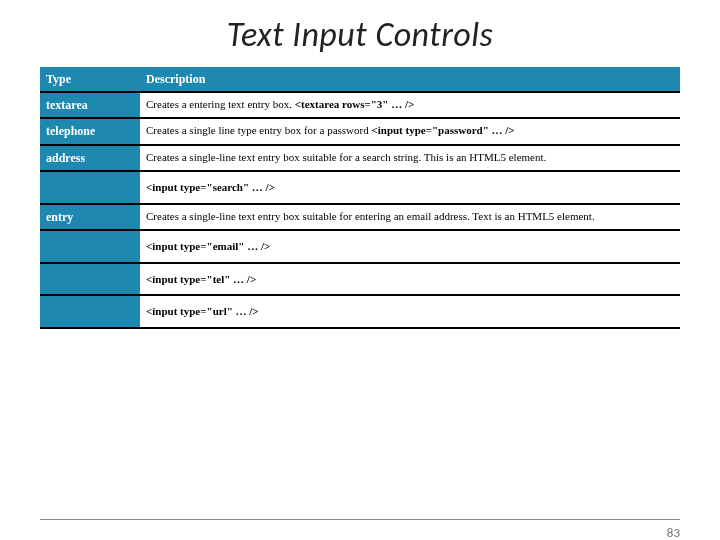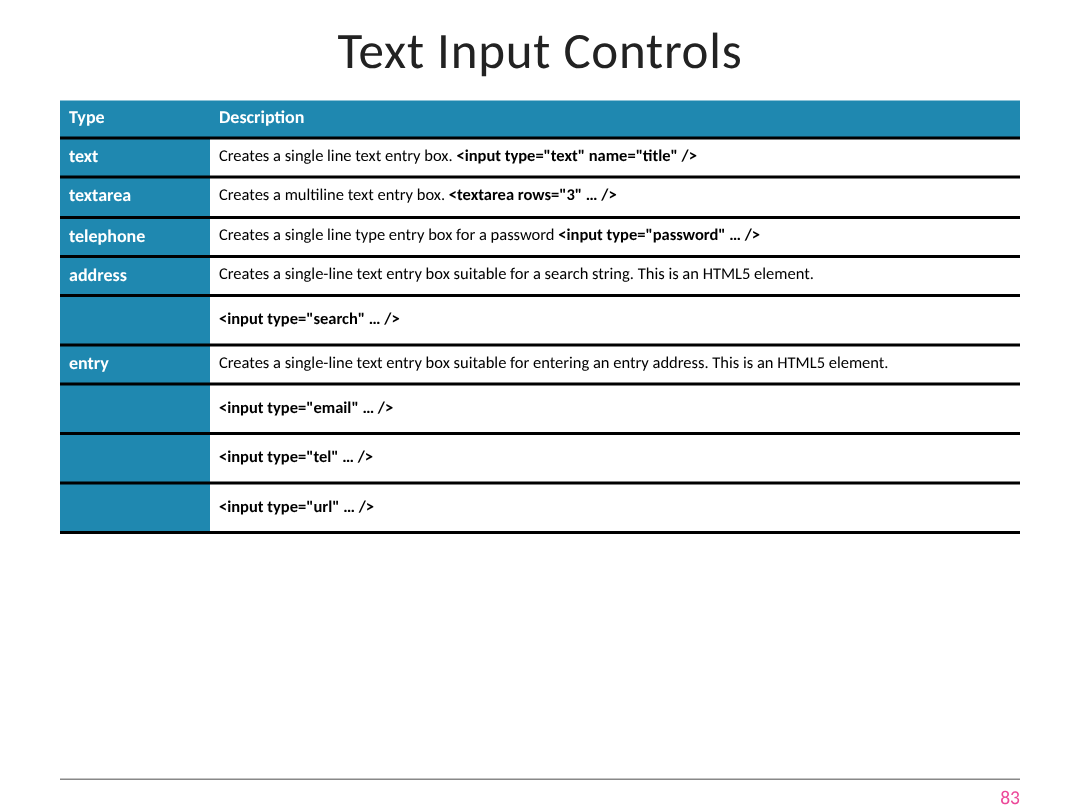--- a/index.html
+++ b/index.html
@@ -18,28 +18,30 @@
     position: relative;
     box-sizing: border-box;
   }
   .title {
     text-align: center;
     font-size: 34px;
     font-weight: 400;
     margin: 14px 0 12px 0;
     letter-spacing: 0.5px;
     color: #222;
+    font-style: italic;
   }
   .table-wrap {
     margin: 0 40px 0 40px;
   }
   table {
     border-collapse: collapse;
     width: 100%;
     font-size: 11px;
+    font-family: Liberation Serif, serif;
   }
   th, td {
     text-align: left;
     vertical-align: top;
     padding: 4px 6px 4px 6px;
     line-height: 1.35;
   }
   th {
     background: #1f88b0;
     color: #fff;
@@ -68,21 +70,21 @@
     left: 40px;
     right: 40px;
     bottom: 34px;
     border-top: 1px solid #888;
   }
   .pagenum {
     position: absolute;
     right: 40px;
     bottom: 14px;
     font-size: 13px;
-    color: #ec4899;
+    color: #737373;
   }
   .extra-row td {
     padding-top: 8px;
     padding-bottom: 8px;
   }
 </style>
 </head>
 <body>
 
 <div class="slide">
@@ -92,42 +94,38 @@
   <div class="table-wrap">
     <table>
       <thead>
         <tr>
           <th>Type</th>
           <th>Description</th>
         </tr>
       </thead>
       <tbody id="tbody">
           <tr>
-            <td class="typecell">text</td>
-            <td class="desccell"><span>Creates a single line text entry box.</span>  <span class="code">&lt;input type="text" name="title" /&gt;</span></td>
-          </tr>
-          <tr>
             <td class="typecell">textarea</td>
-            <td class="desccell"><span>Creates a multiline text entry box.</span>  <span class="code">&lt;textarea rows="3" … /&gt;</span></td>
+            <td class="desccell"><span>Creates a entering text entry box.</span>  <span class="code">&lt;textarea rows="3" … /&gt;</span></td>
           </tr>
           <tr>
             <td class="typecell">telephone</td>
             <td class="desccell"><span>Creates a single line type entry box for a password</span>  <span class="code">&lt;input type="password" … /&gt;</span></td>
           </tr>
           <tr>
             <td class="typecell">address</td>
             <td class="desccell"><span>Creates a single-line text entry box suitable for a search string. This is an HTML5 element.</span></td>
           </tr>
           <tr class="extra-row">
             <td class="typecell"></td>
             <td class="desccell"><span class="code">&lt;input type="search" … /&gt;</span></td>
           </tr>
           <tr>
             <td class="typecell">entry</td>
-            <td class="desccell"><span>Creates a single-line text entry box suitable for entering an entry address. This is an HTML5 element.</span></td>
+            <td class="desccell"><span>Creates a single-line text entry box suitable for entering an email address. Text is an HTML5 element.</span></td>
           </tr>
           <tr class="extra-row">
             <td class="typecell"></td>
             <td class="desccell"><span class="code">&lt;input type="email" … /&gt;</span></td>
           </tr>
           <tr class="extra-row">
             <td class="typecell"></td>
             <td class="desccell"><span class="code">&lt;input type="tel" … /&gt;</span></td>
           </tr>
           <tr class="extra-row">

